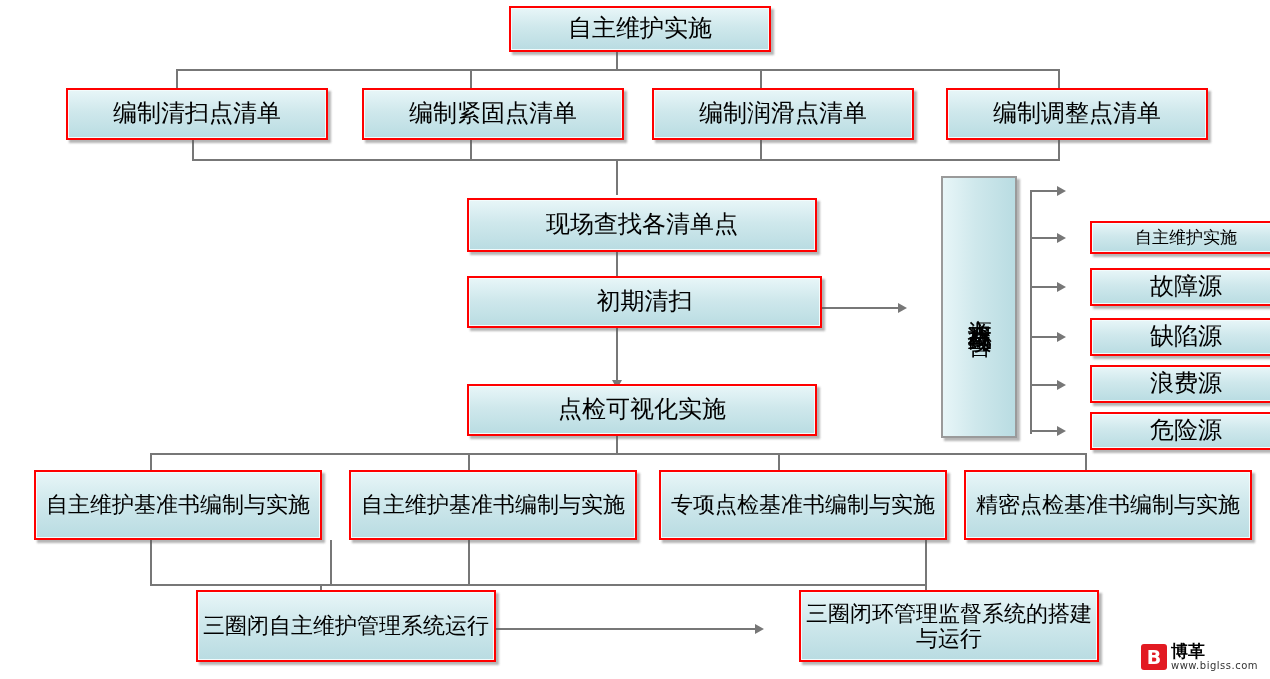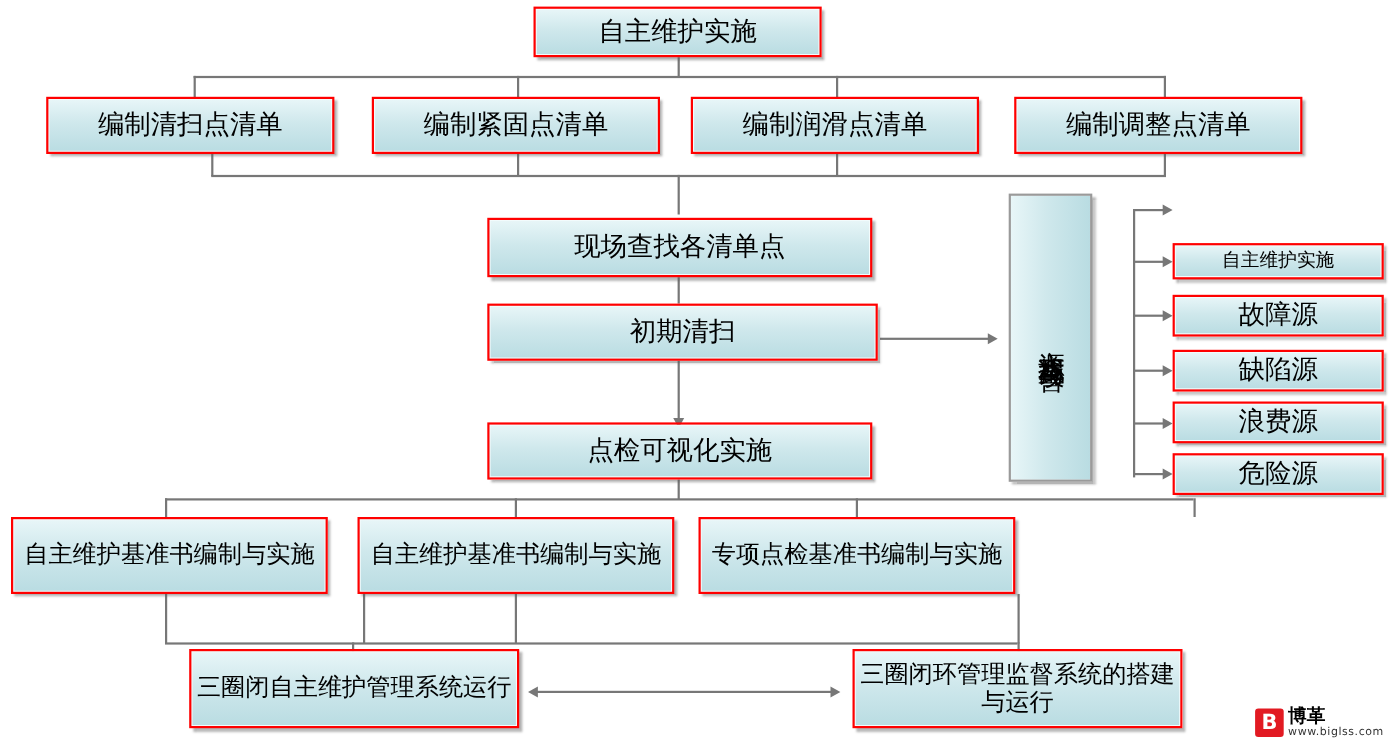--- a/index.html
+++ b/index.html
@@ -25,20 +25,21 @@
     background: linear-gradient(to bottom, #e8f6f8 0%, #cfe8ec 45%, #b9dce2 100%);
     box-shadow: 3px 3px 2px rgba(90,90,90,0.45);
     display: flex;
     align-items: center;
     justify-content: center;
     text-align: center;
     color: #000000;
     font-family: "DejaVu Serif", "Liberation Serif", serif;
     line-height: 1.15;
     padding: 6px 4px;
+    margin-left: 24px;
   }
   .node.inner-line {
     
     box-shadow: inset 0 0 0 1px #f2fbfc, 3px 3px 2px rgba(90,90,90,0.45);
   }
   .t20 { font-size: 22px; }
   .t22 { font-size: 24px; }
   .t16 { font-size: 17px; }
 
   
@@ -180,20 +181,21 @@
 
   <div class="node inner-line t16" style="left:1066px; top:221px; width:192px; height:33px;">自主维护实施</div>
   <div class="node inner-line t22" style="left:1066px; top:268px; width:192px; height:38px;">故障源</div>
   <div class="node inner-line t22" style="left:1066px; top:318px; width:192px; height:38px;">缺陷源</div>
   <div class="node inner-line t22" style="left:1066px; top:365px; width:192px; height:38px;">浪费源</div>
   <div class="node inner-line t22" style="left:1066px; top:412px; width:192px; height:38px;">危险源</div>
 
   <div class="node inner-line t20" style="left:10px; top:470px; width:288px; height:70px;">自主维护基准书编制与实施</div>
   <div class="node inner-line t20" style="left:325px; top:470px; width:288px; height:70px;">自主维护基准书编制与实施</div>
   <div class="node inner-line t20" style="left:635px; top:470px; width:288px; height:70px;">专项点检基准书编制与实施</div>
+  <div class="node inner-line t20" style="left:940px; top:470px; width:288px; height:70px;">精密点检基准书编制与实施</div>
 
   <div class="node inner-line t20" style="left:172px; top:590px; width:300px; height:72px;">三圈闭自主维护管理系统运行</div>
   <div class="node inner-line t20" style="left:775px; top:590px; width:300px; height:72px;">三圈闭环管理监督系统的搭建与运行</div>
 
   <div id="logo">
     <div class="mark">B</div>
     <div class="txt">
       <span class="cn">博革</span>
       <span class="en">www.biglss.com</span>
     </div>

